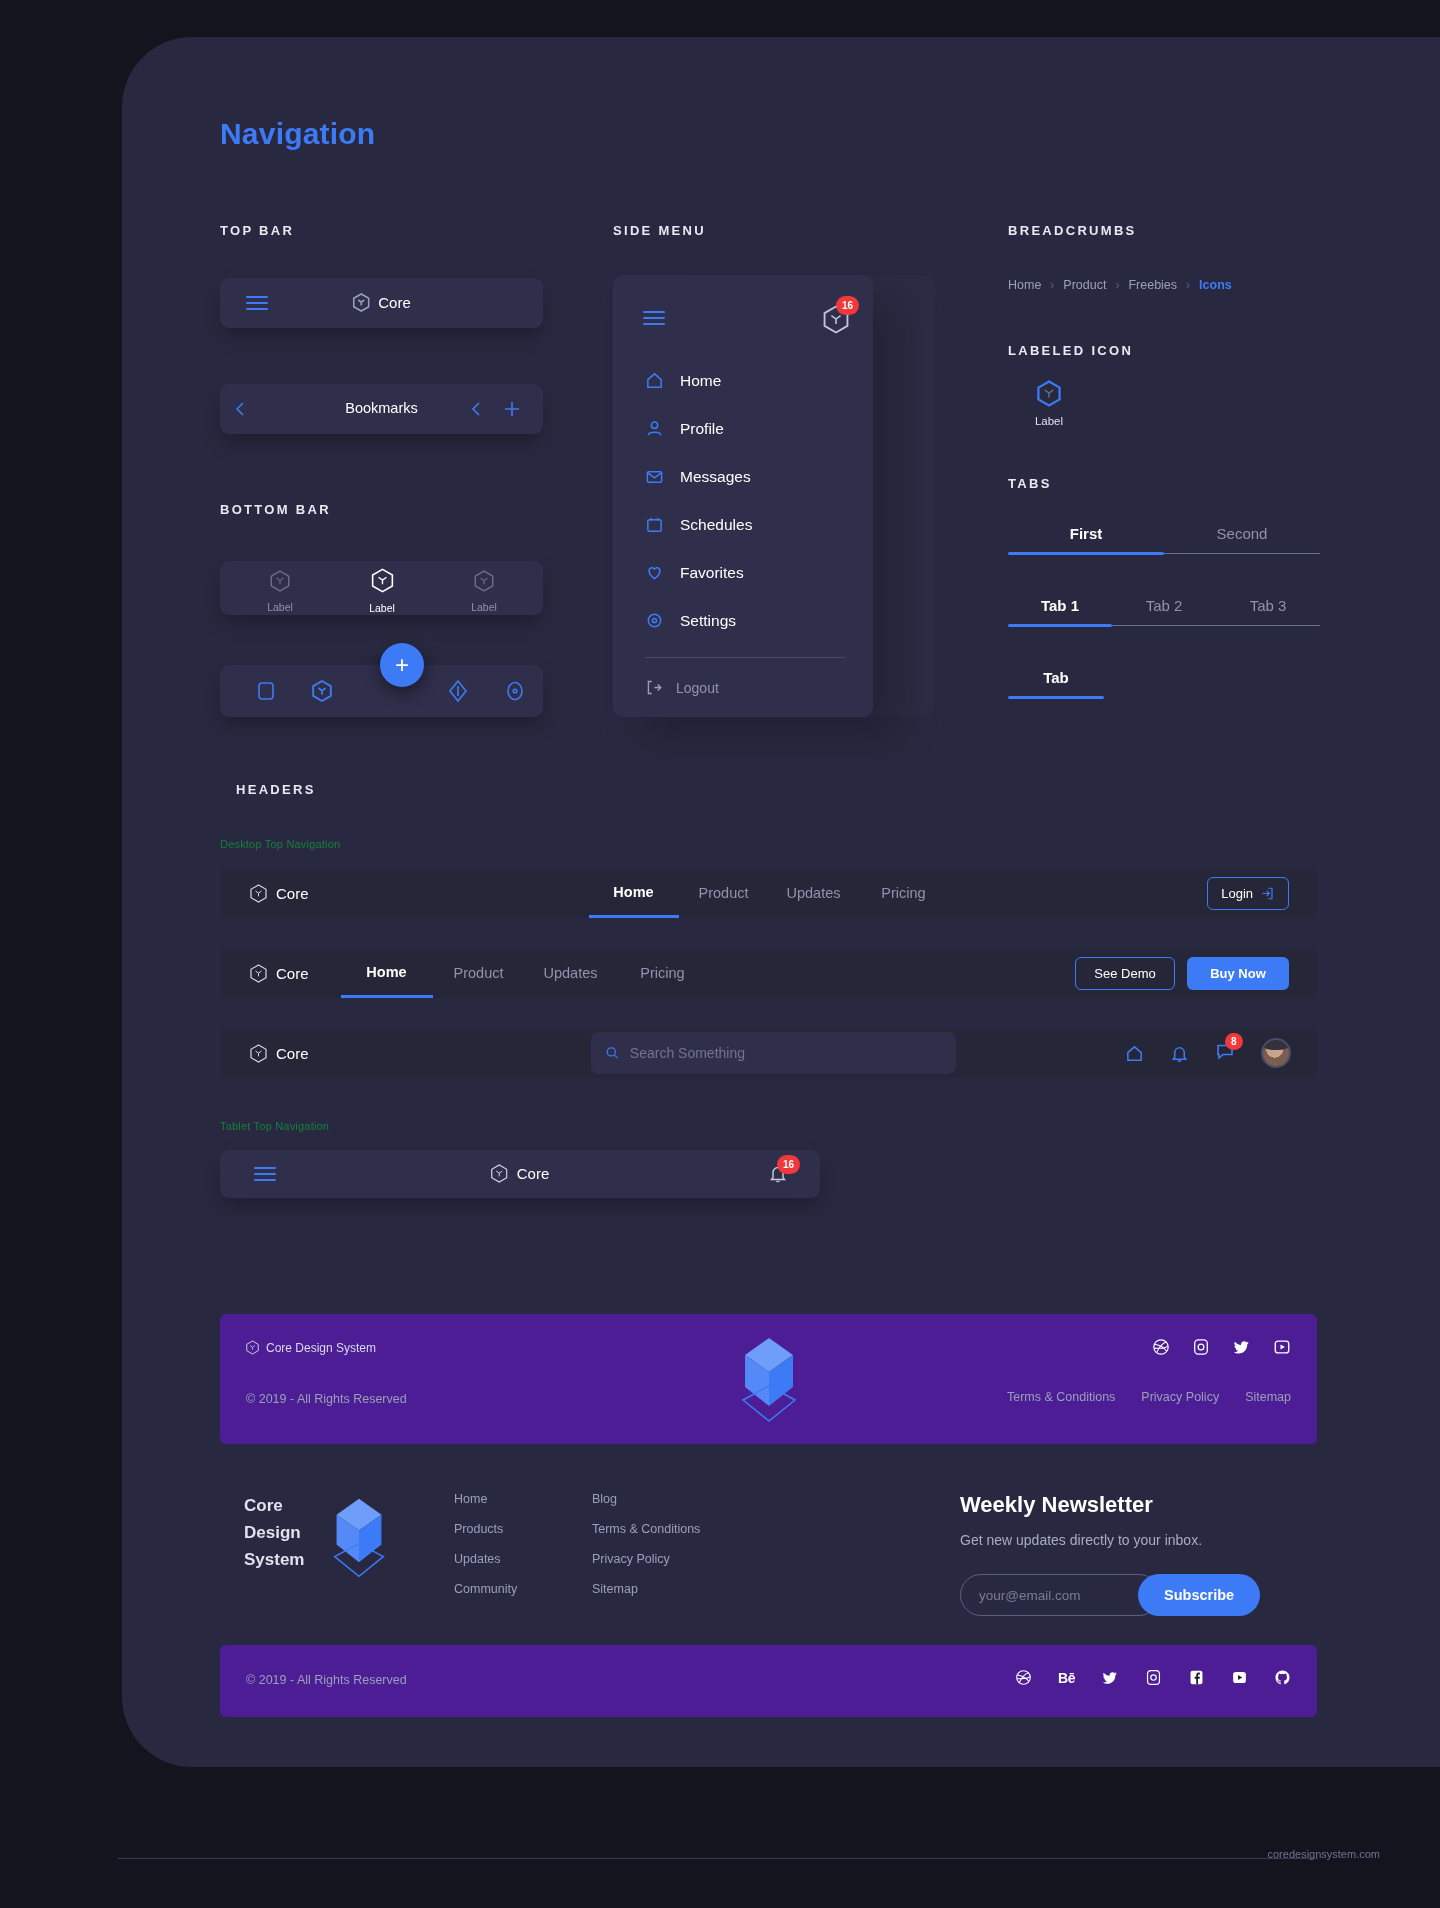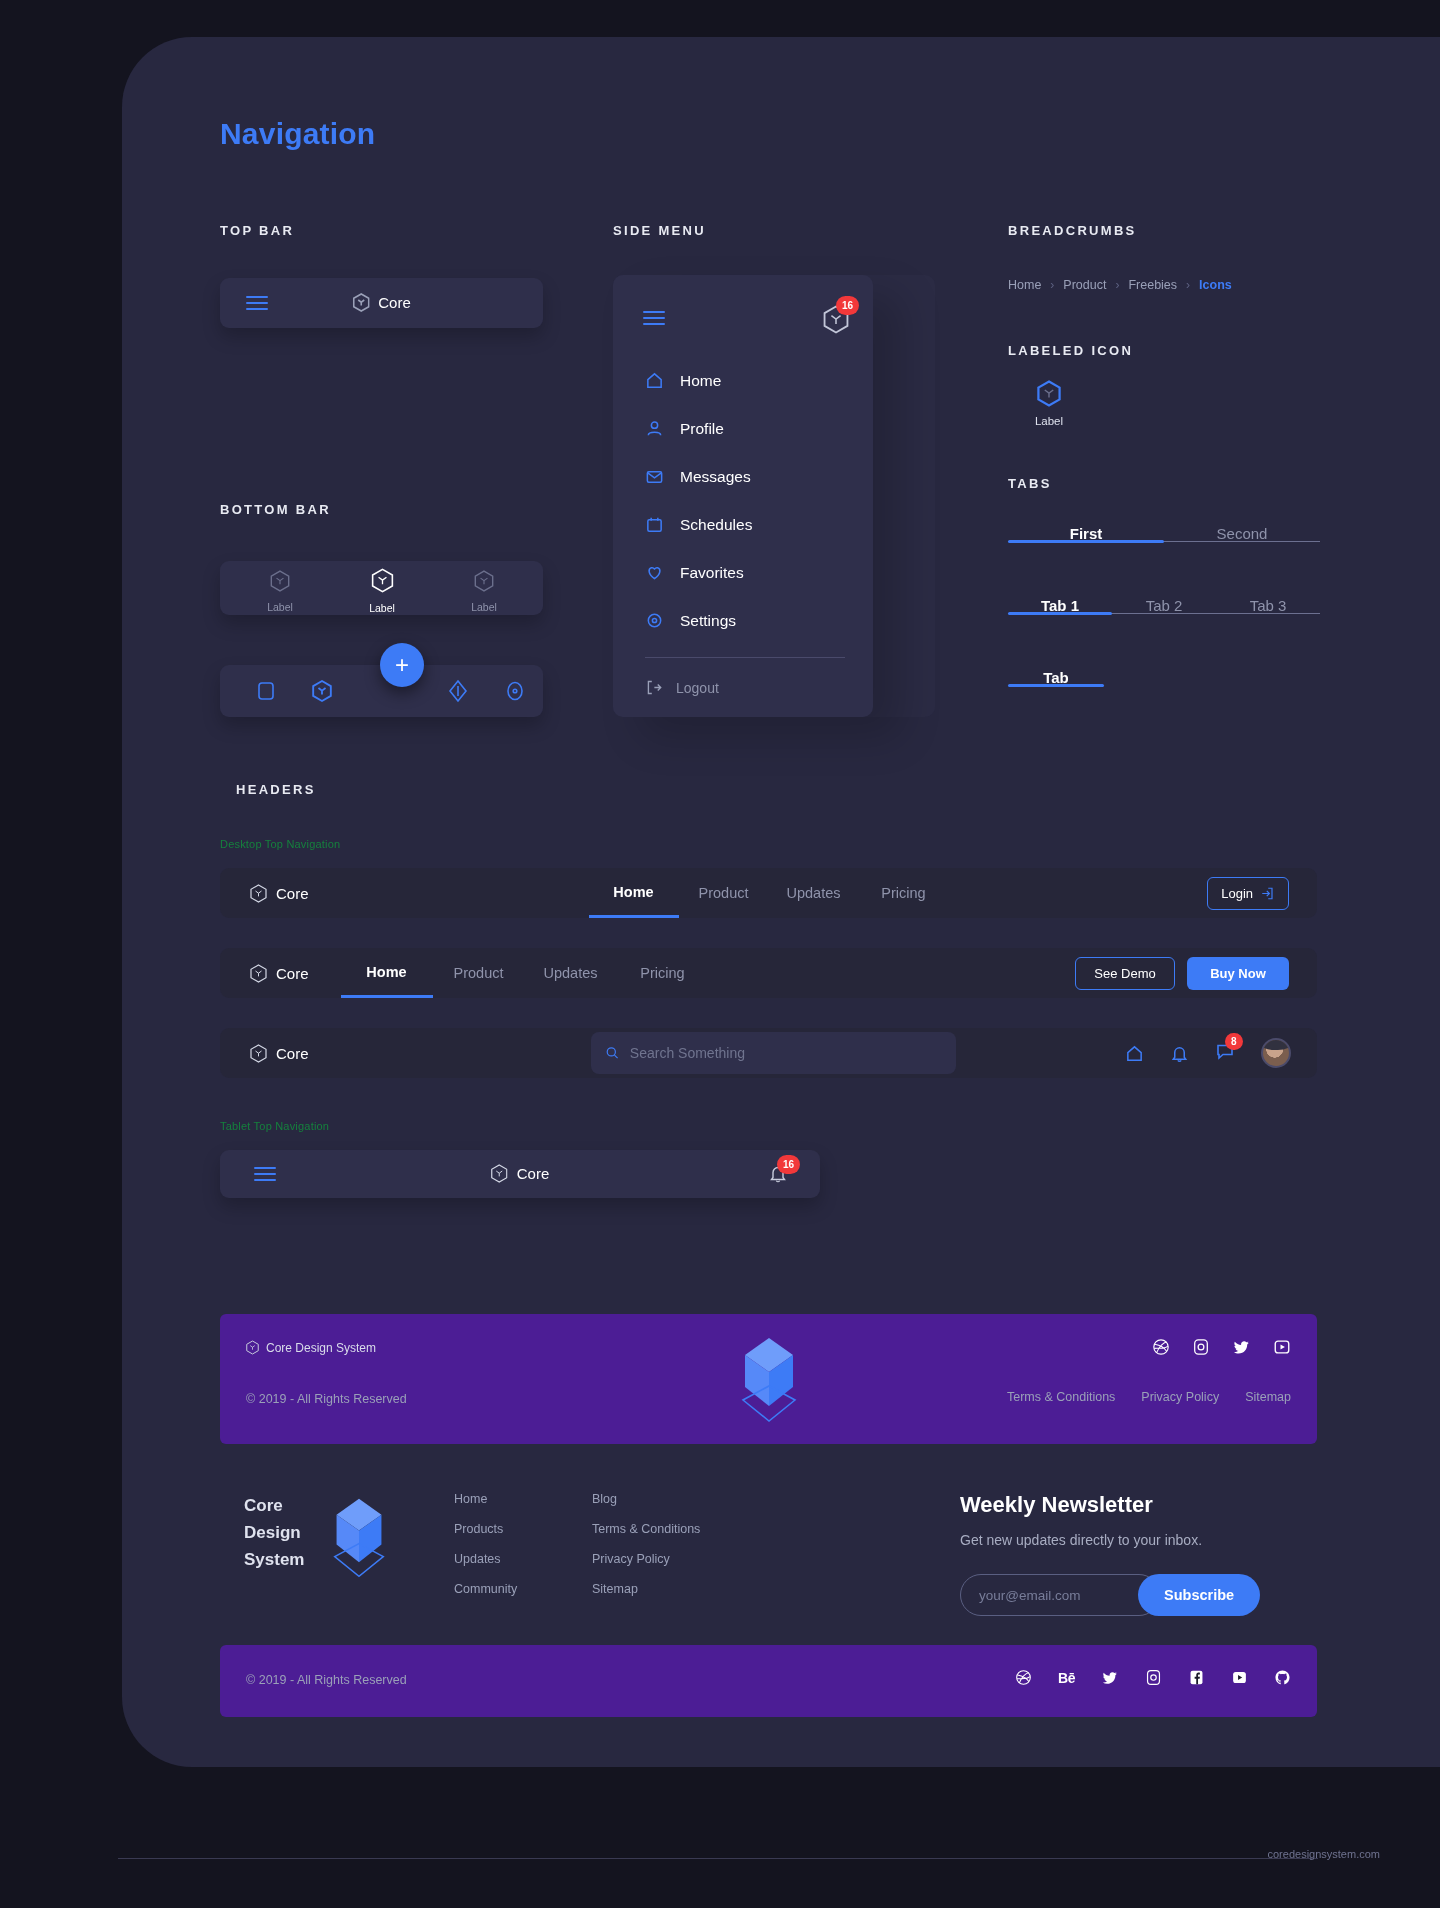--- a/index.html
+++ b/index.html
@@ -85,21 +85,21 @@
   }
   .sm-div {
     position: absolute; left: 32px; right: 28px;
     height: 1px; background: #4a4a6b;
   }
 
   
   .tabrow { position: absolute; display: flex; }
   .tabrow .tab {
     text-align: center; font-size: 15px; color: #8f93ab;
-    position: relative;
+    padding-bottom: 12px; position: relative;
   }
   .tabrow .tab.active { color: #ffffff; font-weight: bold; }
   .tabrow .underline-base {
     position: absolute; left: 0; right: 0; bottom: 0;
     height: 1px; background: #6c7090;
   }
   .tabrow .tab.active::after {
     content: ""; position: absolute; left: 0; right: 0; bottom: -1px;
     height: 3px; background: #3d7bf6; border-radius: 2px;
   }
@@ -221,20 +221,32 @@
       </div>
     <div class="brand" style="position:absolute;left:50%;top:15px;transform:translateX(-50%)">
       <svg width="17" height="19" viewBox="0 0 17 19">
         <polygon points="8.5,1 16,5.3 16,13.7 8.5,18 1,13.7 1,5.3" class="icon-g"></polygon>
         <path d="M5.5 7 L8.5 9.2 L11.5 7 M8.5 9.2 L8.5 12.4" class="icon-g" stroke-width="1.2"></path>
       </svg>
       <span class="brand-txt">Core</span>
     </div>
   </div>
 
+  <div class="card" style="left:220px;top:384px;width:323px;height:50px">
+    <svg style="position:absolute;left:250px;top:17px" width="12" height="16" viewBox="0 0 12 16" transform="translate(0,0)">
+      <path d="M9 2 L3 8 L9 14" class="icon-b" stroke-width="1.6" fill="none"></path>
+    </svg>
+    <svg style="position:absolute;left:14px;top:17px" width="12" height="16" viewBox="0 0 12 16">
+      <path d="M9 2 L3 8 L9 14" class="icon-b" stroke-width="1.6" fill="none"></path>
+    </svg>
+    <div style="position:absolute;left:50%;top:16px;transform:translateX(-50%);color:#fff;font-size:14.5px">Bookmarks</div>
+    <svg style="position:absolute;right:22px;top:16px" width="18" height="18" viewBox="0 0 18 18">
+      <path d="M9 2 V16 M2 9 H16" class="icon-b"></path>
+    </svg>
+  </div>
 
   <div class="card" style="left:220px;top:561px;width:323px;height:54px">
     <div class="bb-item" style="left:25px;top:9px;width:70px">
       <svg width="20" height="22" viewBox="0 0 17 19">
         <polygon points="8.5,1 16,5.3 16,13.7 8.5,18 1,13.7 1,5.3" style="stroke:#6b6f8c;fill:none;stroke-width:1.2"></polygon>
         <path d="M5.5 7 L8.5 9.2 L11.5 7 M8.5 9.2 L8.5 12.4" style="stroke:#6b6f8c;fill:none;stroke-width:1"></path>
       </svg>
       <span class="lbl">Label</span>
     </div>
     <div class="bb-item active" style="left:127px;top:7px;width:70px">

